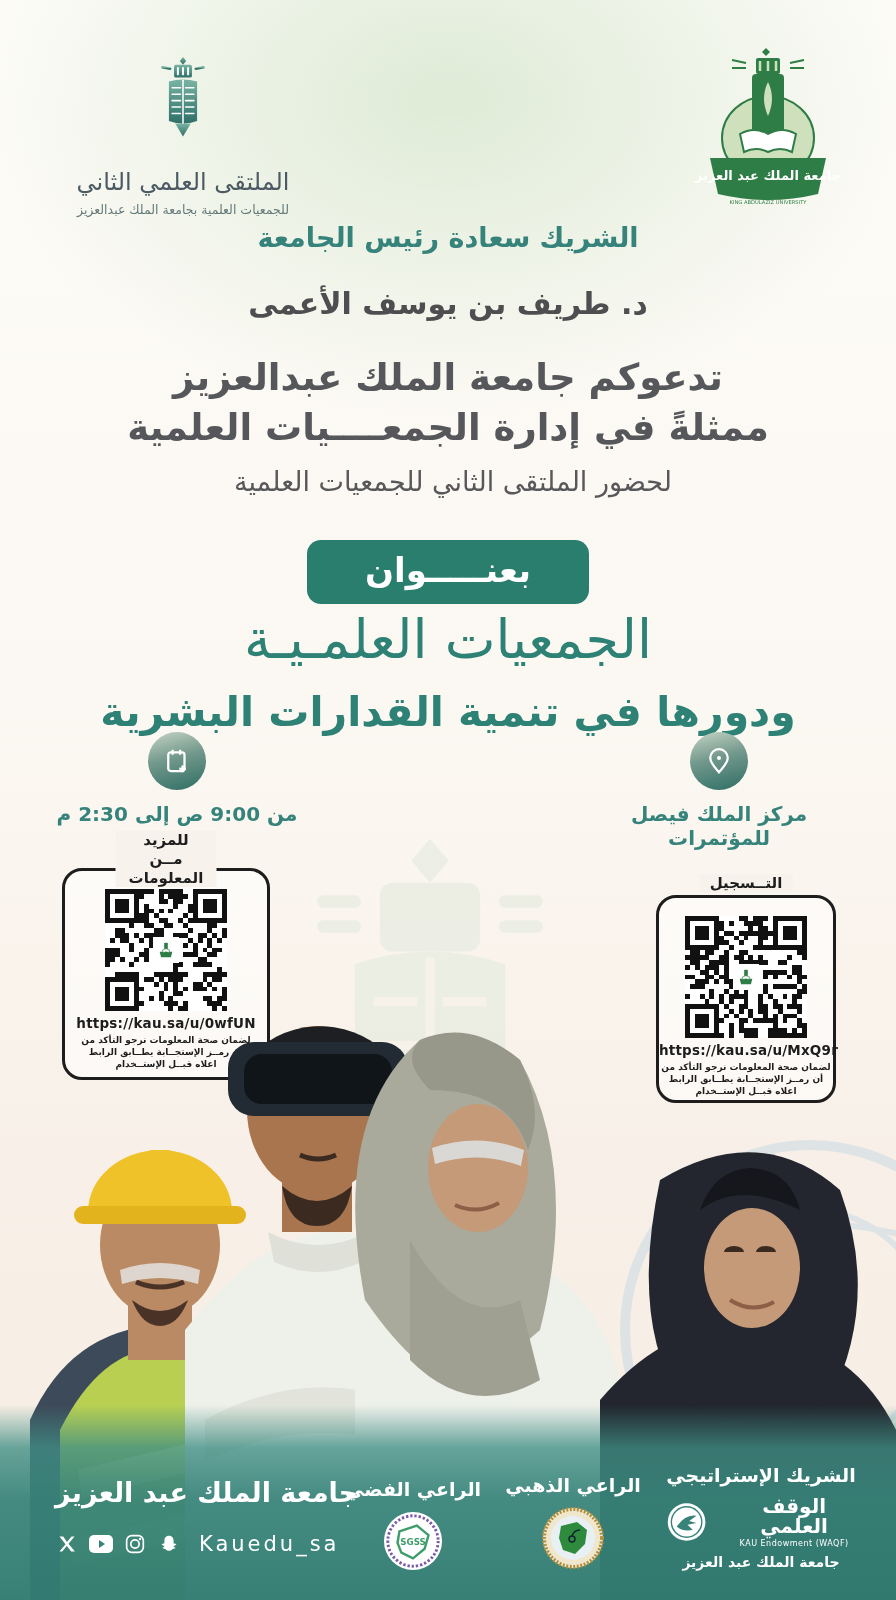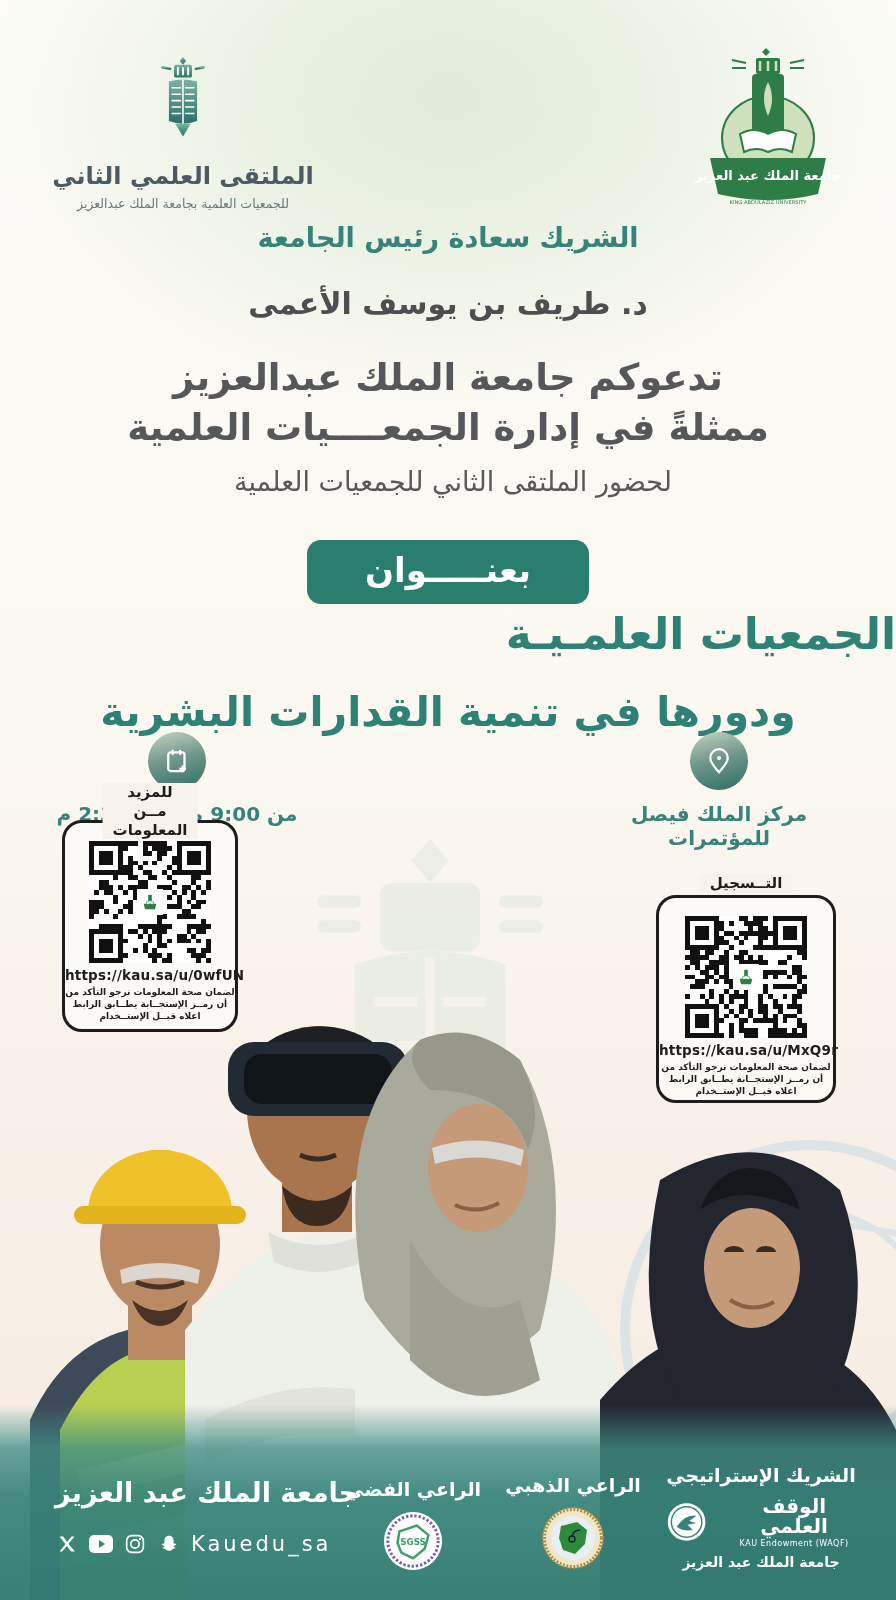--- a/index.html
+++ b/index.html
@@ -8,52 +8,52 @@
   .poster{position:relative;width:896px;height:1600px;margin:0 auto;overflow:hidden;
     background:
       radial-gradient(760px 520px at 50% 6%, rgba(202,224,193,.6), rgba(202,224,193,0) 62%),
       linear-gradient(180deg,#fdfcf8 0%,#fbf7f1 48%,#f8f0e8 72%,#f6ece2 100%);}
   .abs{position:absolute;}
   .ar{direction:rtl;}
   .ctr{left:0;right:0;text-align:center;}
 
   
   .forum-logo{left:48px;top:52px;width:270px;text-align:center;}
-  .forum-logo .ttl{font-size:24px;font-weight:700;color:#4c5a63;margin-top:10px;text-align:center;}
+  .forum-logo .ttl{font-size:24px;font-weight:400;color:#4c5a63;margin-top:16px;text-align:center;}
   .forum-logo .sub{font-size:12.5px;color:#65797b;margin-top:6px;font-weight:500;}
   .kau-logo{right:48px;top:46px;width:160px;height:165px;}
 
   
   .patronage{top:222px;font-size:27px;font-weight:700;color:#35837a;}
   .president{top:286px;font-size:30px;font-weight:700;color:#4e4e50;}
   .inv1{top:356px;font-size:37px;font-weight:700;color:#56575a;}
   .inv2{top:406px;font-size:37px;font-weight:700;color:#56575a;}
   .inv3{top:466px;font-size:27px;font-weight:500;color:#58585a;padding-left:10px;}
 
   .badge-wrap{top:540px;}
   .badge{display:inline-block;background:#2a7e6e;color:#fff;font-size:34px;font-weight:700;
     padding:10px 58px 14px;border-radius:14px;}
-  .etitle1{top:608px;font-size:44px;font-weight:700;color:#2e8175;text-align:right;}
+  .etitle1{top:608px;font-size:54px;font-weight:400;color:#2e8175;}
   .etitle2{top:688px;font-size:41px;font-weight:800;color:#2e8175;}
 
   
   .details{top:732px;left:42px;right:42px;display:flex;justify-content:space-between;direction:rtl;}
   .detail{width:270px;text-align:center;}
   .dicon{width:58px;height:58px;margin:0 auto;border-radius:50%;
     background:linear-gradient(165deg,#c6d5c5 0%,#72988c 45%,#2e6e64 100%);
     display:flex;align-items:center;justify-content:center;}
   .dlabel{margin-top:12px;font-size:20px;font-weight:700;color:#35837a;}
 
   
   .qrbox{border:3px solid #1d1d1d;border-radius:20px;background:rgba(255,255,255,.55);
     text-align:center;padding-top:14px;}
   .qrbox .lbl{position:absolute;top:-24px;left:50%;transform:translateX(-50%);
     background:#f7f3ec;padding:0 10px;font-size:15px;font-weight:700;color:#1d1d1d;
     white-space:pre-line;line-height:1.25;}
-  .qr-left{left:62px;top:820px;width:176px;height:212px;}
+  .qr-left{left:62px;top:868px;width:208px;height:212px;}
   .qr-right{left:656px;top:895px;width:180px;height:208px;}
   .qr-left .lbl{top:-40px;}
   .qrgrid{position:relative;width:122px;height:122px;margin:4px auto 4px;display:grid;
     grid-template-columns:repeat(25,1fr);grid-template-rows:repeat(25,1fr);background:#fff;}
   .qrgrid div.on{background:#111;}
   .qr-logo{position:absolute;left:50%;top:50%;transform:translate(-50%,-50%);
     width:26px;height:26px;background:#fff;display:flex;align-items:center;justify-content:center;}
   .qrurl{font-size:13.5px;font-weight:700;color:#1d1d1d;letter-spacing:.2px;}
   .qrnote{margin-top:3px;font-size:9px;font-weight:700;color:#1d1d1d;white-space:pre-line;line-height:1.35;}
 
@@ -61,21 +61,21 @@
   .watermark{left:235px;top:820px;width:390px;height:470px;opacity:.55;}
 
   
   .scene{left:0;top:1000px;width:896px;height:600px;}
 
   
   .footer{left:0;right:0;bottom:0;height:195px;
     background:linear-gradient(180deg,rgba(63,142,132,0) 0%,rgba(63,142,132,.78) 22%,rgba(55,131,121,.93) 48%,rgba(50,124,114,.97) 100%);}
   .uni-name{left:55px;bottom:92px;font-size:27px;font-weight:700;color:#fff;}
   .social{left:55px;bottom:44px;display:flex;align-items:center;gap:10px;}
-  .social .handle{color:#fff;font-size:21px;letter-spacing:3px;font-weight:500;}
+  .social .handle{color:#fff;font-size:21px;letter-spacing:3px;font-weight:500;margin-left:8px;}
   .sicon{width:24px;height:24px;display:flex;align-items:center;justify-content:center;}
 
   .sponsor{text-align:center;color:#fff;}
   .sponsor .role{font-size:19px;font-weight:700;margin-bottom:10px;}
   .sp-strategic{right:40px;bottom:30px;width:190px;}
   .sp-gold{right:248px;bottom:26px;width:150px;}
   .sp-silver{right:408px;bottom:24px;width:150px;}
   .waqf-row{display:flex;direction:rtl;align-items:center;justify-content:center;gap:25px;}
   .waqf-callig{font-size:20px;font-weight:800;line-height:1;}
   .waqf-en{font-size:8px;letter-spacing:.5px;margin-top:3px;}

